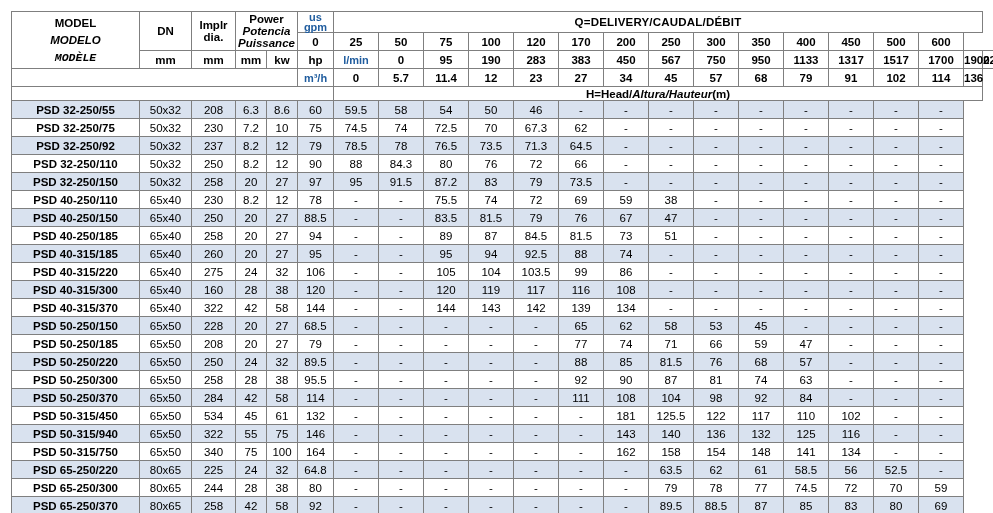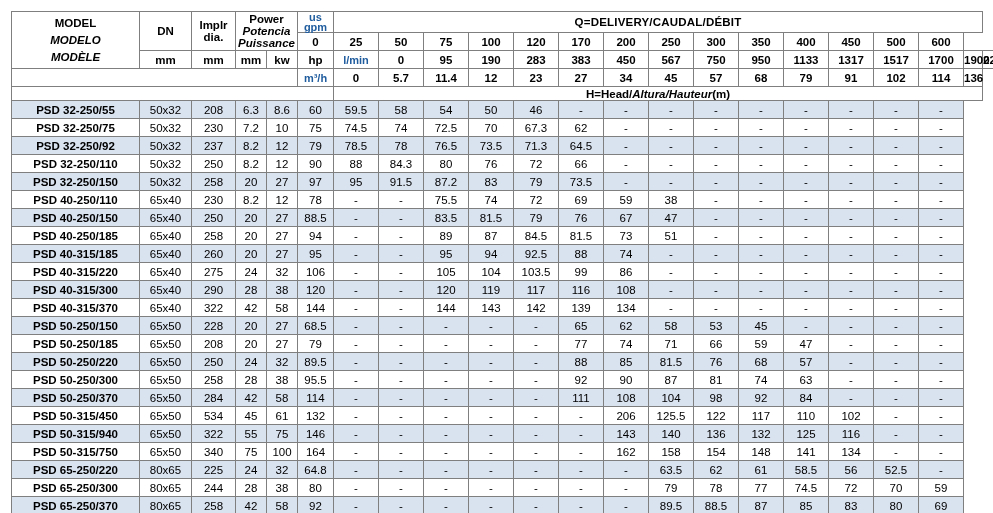--- a/index.html
+++ b/index.html
@@ -34,21 +34,21 @@
     font-weight: bold;
     font-size: 12px;
   }
   .hdr-model {
     font-weight: bold;
     font-size: 13px;
     line-height: 17px;
   }
   .hdr-model .l1 { font-style: normal; }
   .hdr-model .l2 { font-style: italic; }
-  .hdr-model .l3 { font-style: italic; }
+  .hdr-model .l3 { font-style: italic; font-family: Liberation Mono, monospace; }
   .blue-bold {
     color: #1f5c9e;
     font-weight: bold;
   }
   .qhead {
     font-weight: bold;
     font-size: 12px;
     letter-spacing: 0.2px;
   }
   .hhead {
@@ -421,21 +421,21 @@
           <td>-</td>
           <td>-</td>
           <td>-</td>
           <td>-</td>
           <td>-</td>
           <td>-</td>
         </tr>
         <tr class="shade">
           <td class="model-cell">PSD 40-315/300</td>
           <td class="dn-cell">65x40</td>
-          <td>290</td>
+          <td>160</td>
           <td>28</td>
           <td>38</td>
           <td>120</td>
           <td>-</td>
           <td>-</td>
           <td>120</td>
           <td>119</td>
           <td>117</td>
           <td>116</td>
           <td>108</td>
@@ -585,21 +585,21 @@
           <td>534</td>
           <td>45</td>
           <td>61</td>
           <td>132</td>
           <td>-</td>
           <td>-</td>
           <td>-</td>
           <td>-</td>
           <td>-</td>
           <td>-</td>
-          <td>206</td>
+          <td>181</td>
           <td>125.5</td>
           <td>122</td>
           <td>117</td>
           <td>110</td>
           <td>102</td>
           <td>-</td>
           <td>-</td>
         </tr>
         <tr class="shade">
           <td class="model-cell">PSD 50-315/940</td>

